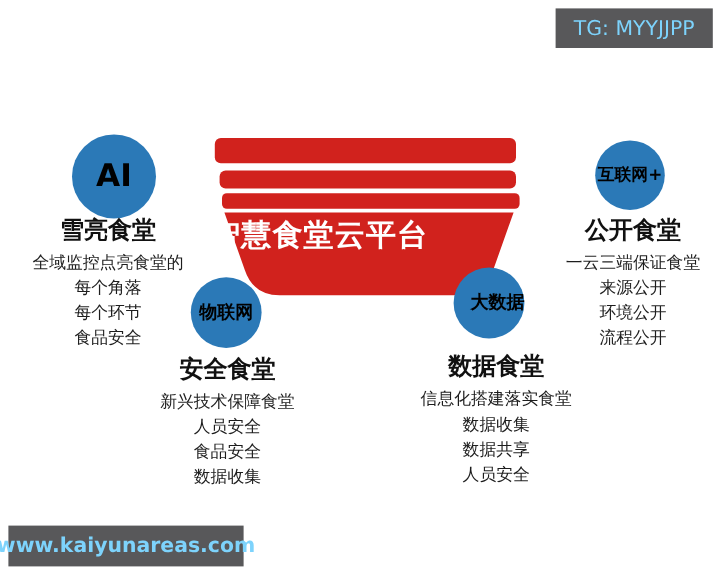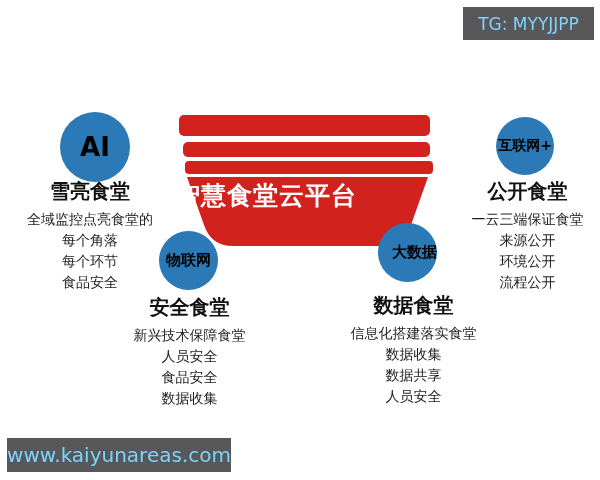--- a/index.html
+++ b/index.html
@@ -9,21 +9,21 @@
     color:var(--text,#1d1d1d);
   }
   .stage{position:absolute;inset:0;}
 
   
   .badge{
     position:absolute;display:flex;align-items:center;justify-content:center;
     background:var(--badge-gray,#58585a);color:#7dd3fc;white-space:nowrap;
   }
   .badge.tg{left:463px;top:7px;width:131px;height:33px;font-size:17px;}
-  .badge.site{left:7px;top:438px;width:224px;height:34px;font-size:20px;}
+  .badge.site{left:7px;top:438px;width:196px;height:34px;font-size:17px;font-weight:bold;}
 
   
   .bowl-svg{position:absolute;left:175px;top:106px;width:262px;height:145px;}
   .bowl-part{fill:var(--red,#d1221d);}
   .bowl-title{
     position:absolute;left:175px;top:183px;width:262px;text-align:left;
     color:#ffffff;font-size:25px;font-weight:bold;letter-spacing:1px;line-height:26px;
   }
 
   

